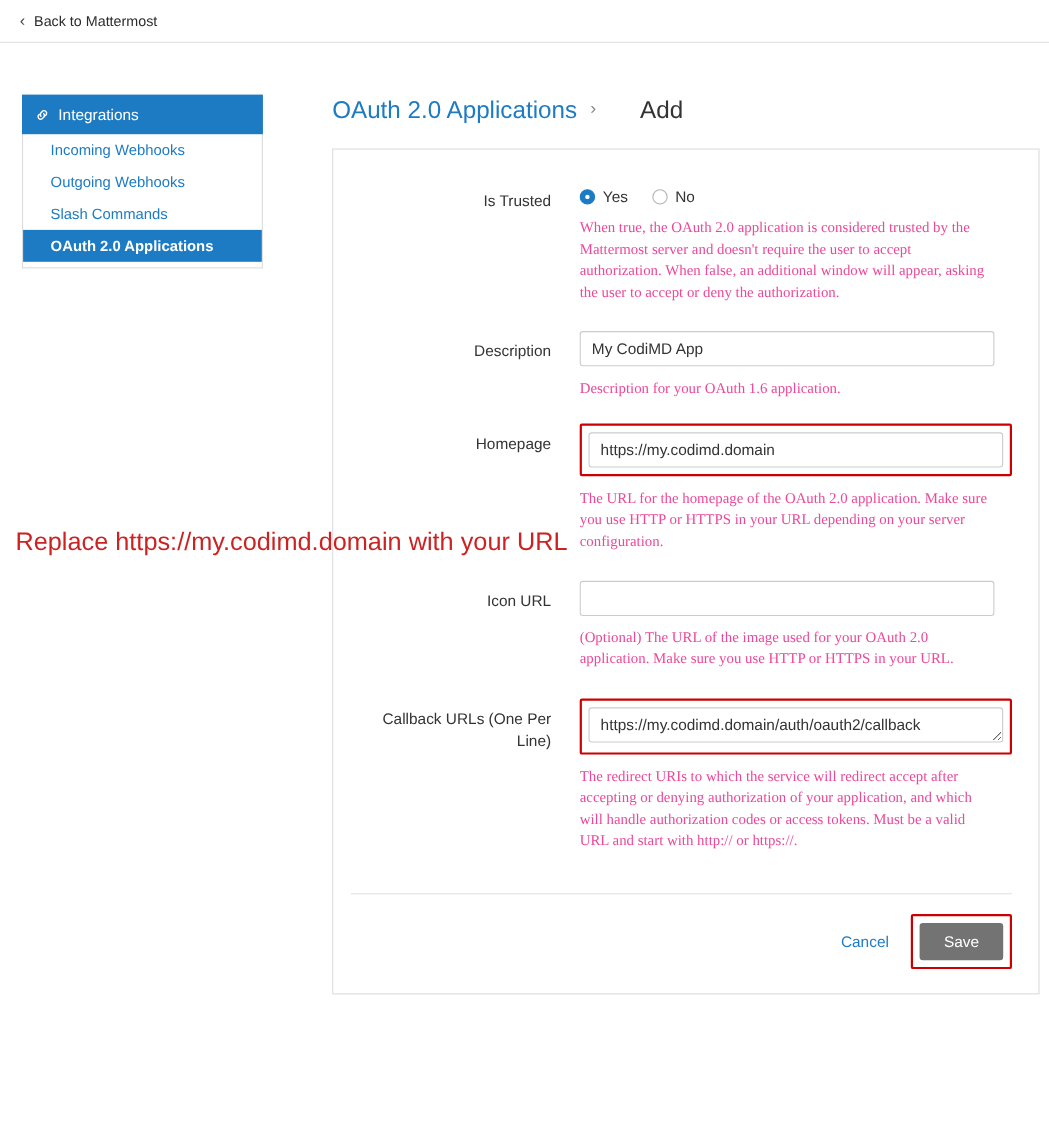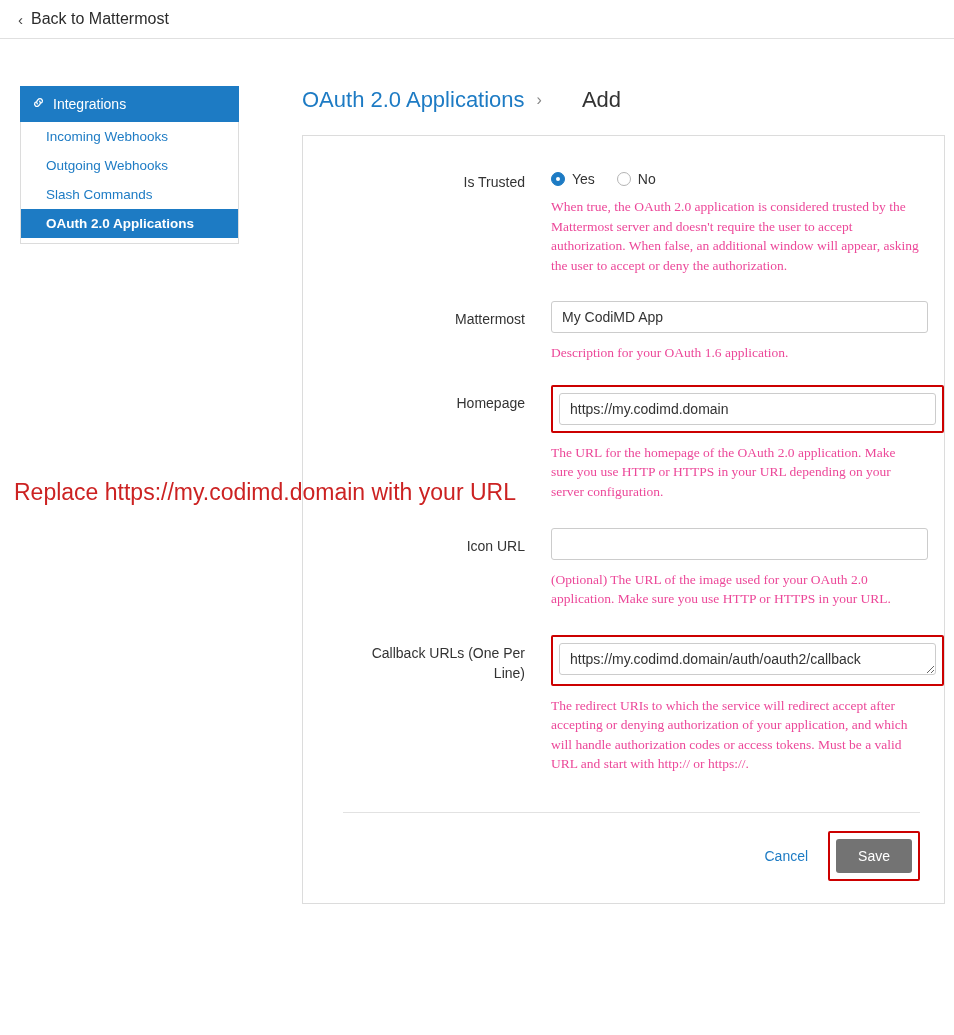--- a/index.html
+++ b/index.html
@@ -27,21 +27,21 @@
     box-sizing: border-box;
     background: #ffffff;
   }
   .backbar .chev {
     color: #444;
     font-size: 15px;
     margin-right: 8px;
     line-height: 1;
   }
   .backbar .label {
-    font-size: 16px;
+    font-size: 13px;
     color: #2b2b2b;
   }
 
   
   .page {
     display: flex;
     padding: 48px 0 0 20px;
     box-sizing: border-box;
   }
 
@@ -54,20 +54,21 @@
     box-sizing: border-box;
     height: 157px;
     background: #fff;
   }
   .sidebar-header {
     background: #1d7bc4;
     color: #ffffff;
     font-size: 14px;
     padding: 10px 12px;
     display: flex;
+    align-items: center;
     gap: 8px;
     box-sizing: border-box;
     margin: -1px -1px 0 -1px;
   }
   .sidebar-header .link-icon {
     display: inline-block;
     width: 13px;
     height: 13px;
   }
   .sidebar-item {
@@ -108,21 +109,21 @@
   .breadcrumb .crumb-current {
     color: #333;
     margin-left: 28px;
   }
 
   .panel {
     width: 643px;
     border: 1px solid #dcdcdc;
     background: #ffffff;
     box-sizing: border-box;
-    padding: 28px 24px 12px 40px;
+    padding: 28px 24px 12px 16px;
   }
 
   .form-row {
     display: flex;
     margin-bottom: 4px;
   }
   .form-label {
     width: 208px;
     flex: 0 0 208px;
     text-align: right;
@@ -309,21 +310,21 @@
               <span class="radio-dot"></span>
               <span>No</span>
             </label>
           </div>
           <div class="help">When true, the OAuth 2.0 application is considered trusted by the Mattermost server and doesn't require the user to accept authorization. When false, an additional window will appear, asking the user to accept or deny the authorization.</div>
         </div>
       </div>
 
 
       <div class="form-row">
-        <div class="form-label">Mattermost</div>
+        <div class="form-label">Description</div>
         <div class="form-field">
           <input type="text" value="My CodiMD App" style="">
           <div class="help tight">Description for your OAuth 1.6 application.</div>
         </div>
       </div>
 
       <div class="form-row">
         <div class="form-label">Homepage</div>
         <div class="form-field">
           <span class="hl">

